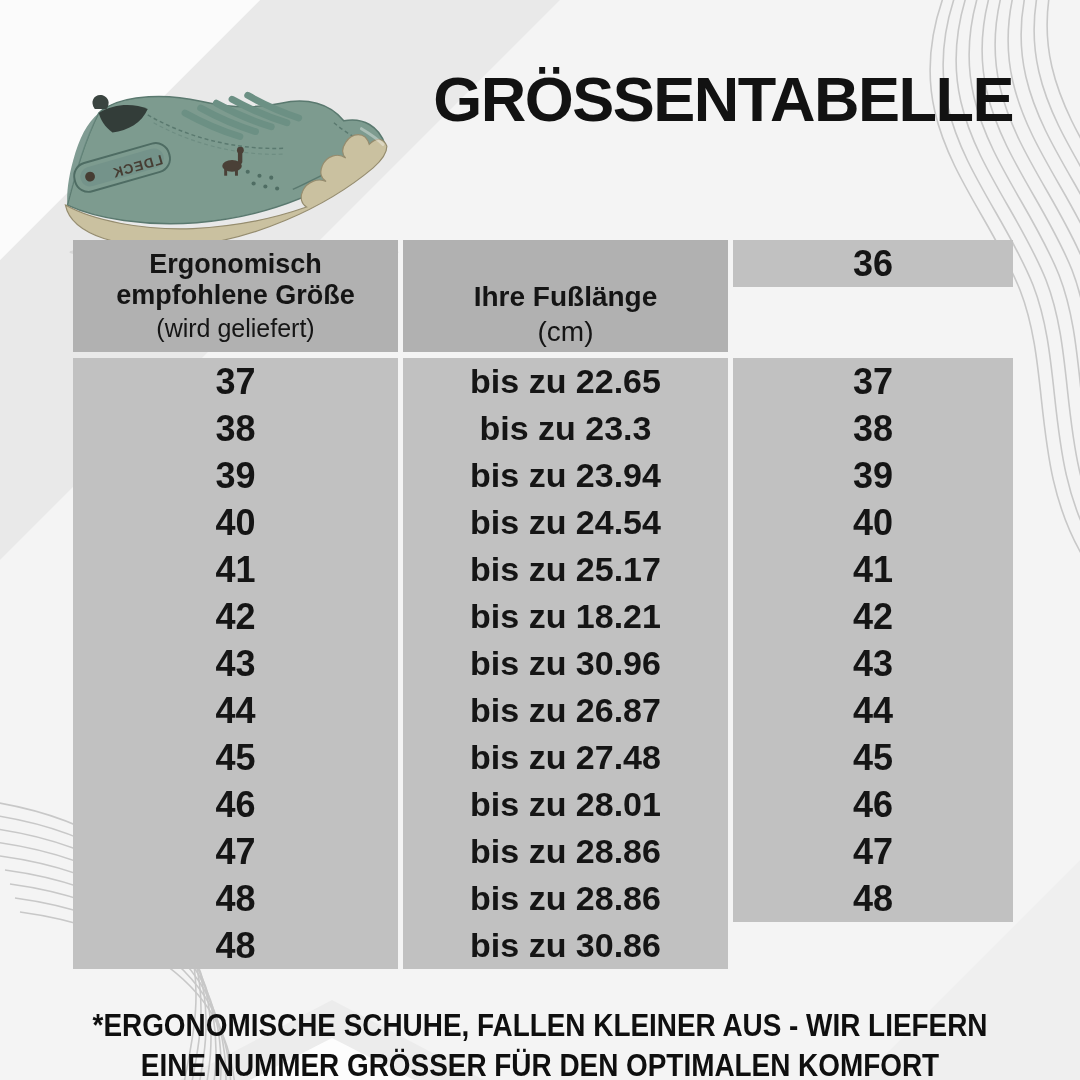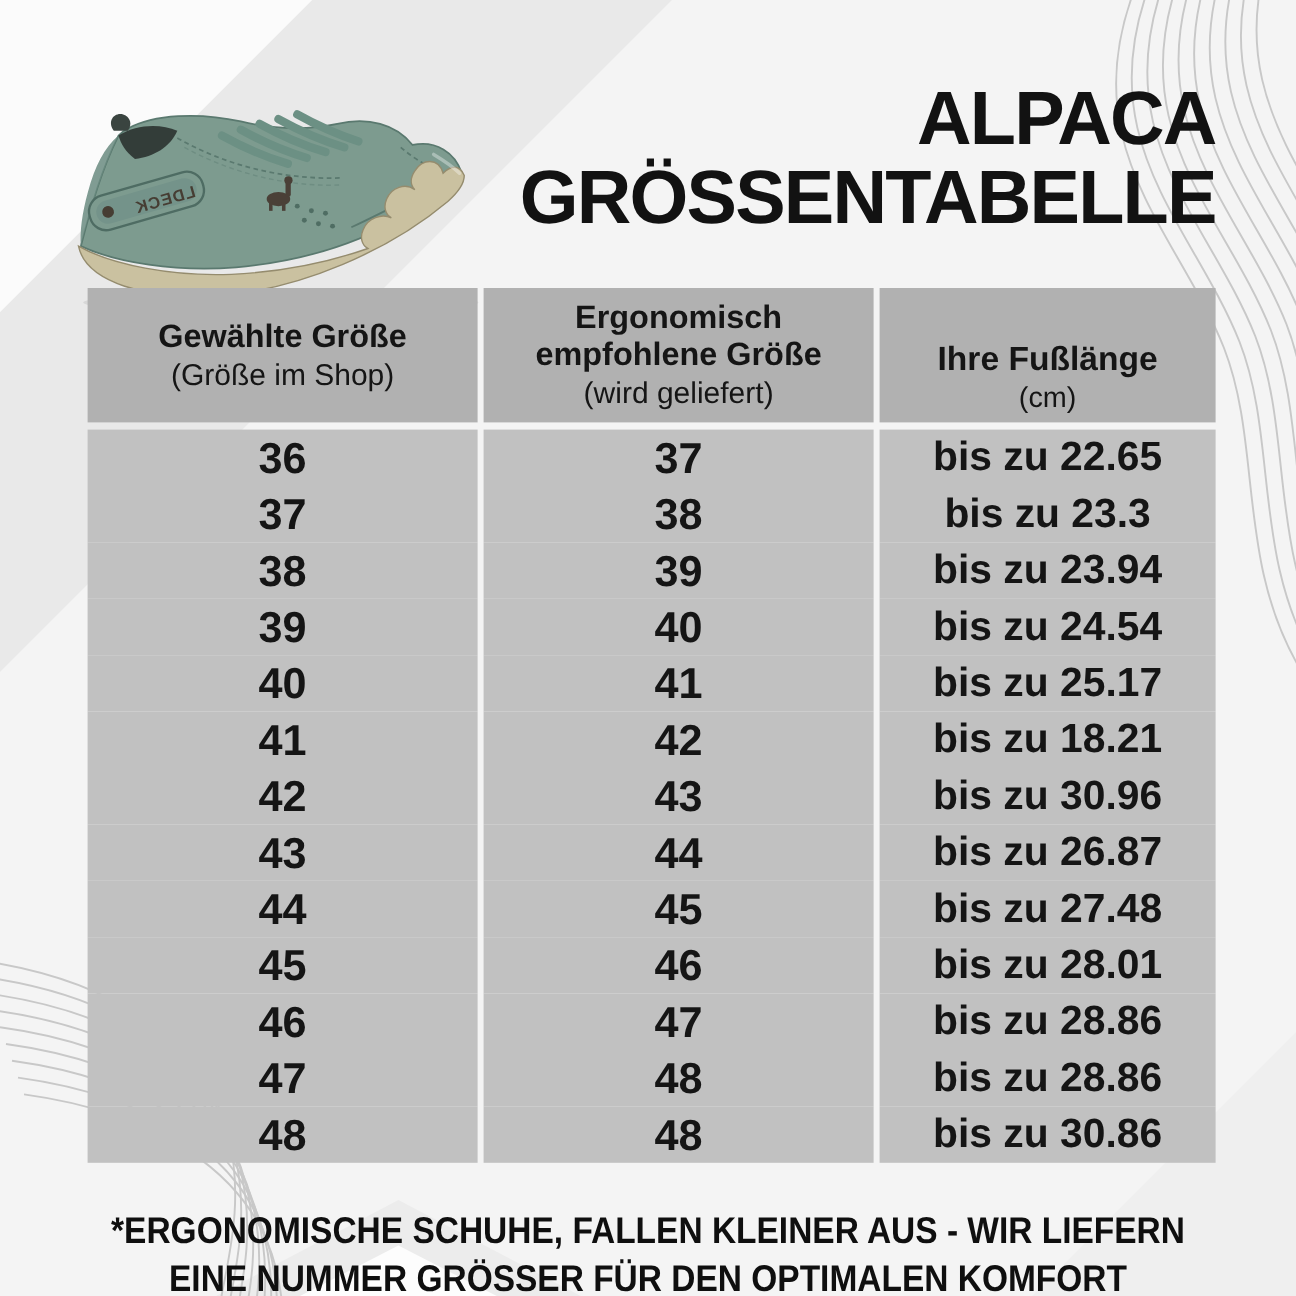--- a/index.html
+++ b/index.html
@@ -22,21 +22,21 @@
     display:grid;grid-template-columns:325px 325px 280px;column-gap:5px;row-gap:0;
   }
   .th{
     background:var(--header_bg,#b2b2b2);height:112px;margin-bottom:6px;
     display:flex;flex-direction:column;align-items:center;justify-content:center;
     text-align:center;line-height:1.15;
   }
   .th .t{font-weight:700;font-size:27px;max-width:250px;}
   .th .s{font-weight:400;font-size:25px;margin-top:3px;}
   .th.th-foot .t{font-size:28px;margin-top:37px;}
-  .th.th-foot .s{font-size:24px;}
+  .th.th-foot .s{font-size:28px;}
   .trow{display:contents;}
   .td{
     background:var(--body_bg,#c1c1c1);height:47px;
     display:flex;align-items:center;justify-content:center;
     font-size:36px;font-weight:600;
   }
   .td.foot{font-size:34px;}
   
   .footnote{
     position:absolute;left:0;top:1006px;width:1080px;text-align:center;
@@ -125,29 +125,24 @@
         <text transform="translate(128,119) scale(-1,1)" font-size="14" font-weight="700" letter-spacing="1" fill="#463d33" font-family="Liberation Sans, sans-serif">LDECK</text>
         <circle cx="52" cy="111" r="5" fill="#463d33"></circle>
       </g>
 
       <path d="M356,90 C352,80 344,82 338,88 C334,74 320,76 314,86 C310,92 310,98 314,102 C306,96 294,100 290,110 C287,117 289,123 294,126 C286,122 274,126 270,136 C267,143 269,149 274,152 C240,164 200,172 158,174 C108,176 56,166 28,150 C34,180 86,197 150,192 C218,186 292,154 342,112 C350,105 356,98 356,90 Z" fill="#cac1a0" stroke="#958c6e" stroke-width="1.2"></path>
       <path d="M330,72 C340,78 348,84 352,88" fill="none" stroke="rgba(255,255,255,0.35)" stroke-width="3" stroke-linecap="round"></path>
     </svg>
   </div>
 
   <div class="title">
-    <div>ALPACA</div>
     <div>GRÖSSENTABELLE</div>
   </div>
 
   <div class="size-table">
-    <div class="th">
-      <div class="t">Gewählte Größe</div>
-      <div class="s">(Größe im Shop)</div>
-    </div>
     <div class="th">
       <div class="t">Ergonomisch empfohlene Größe</div>
       <div class="s">(wird geliefert)</div>
     </div>
     <div class="th th-foot">
       <div class="t">Ihre Fußlänge</div>
       <div class="s">(cm)</div>
     </div>
 
     <div class="trow">

